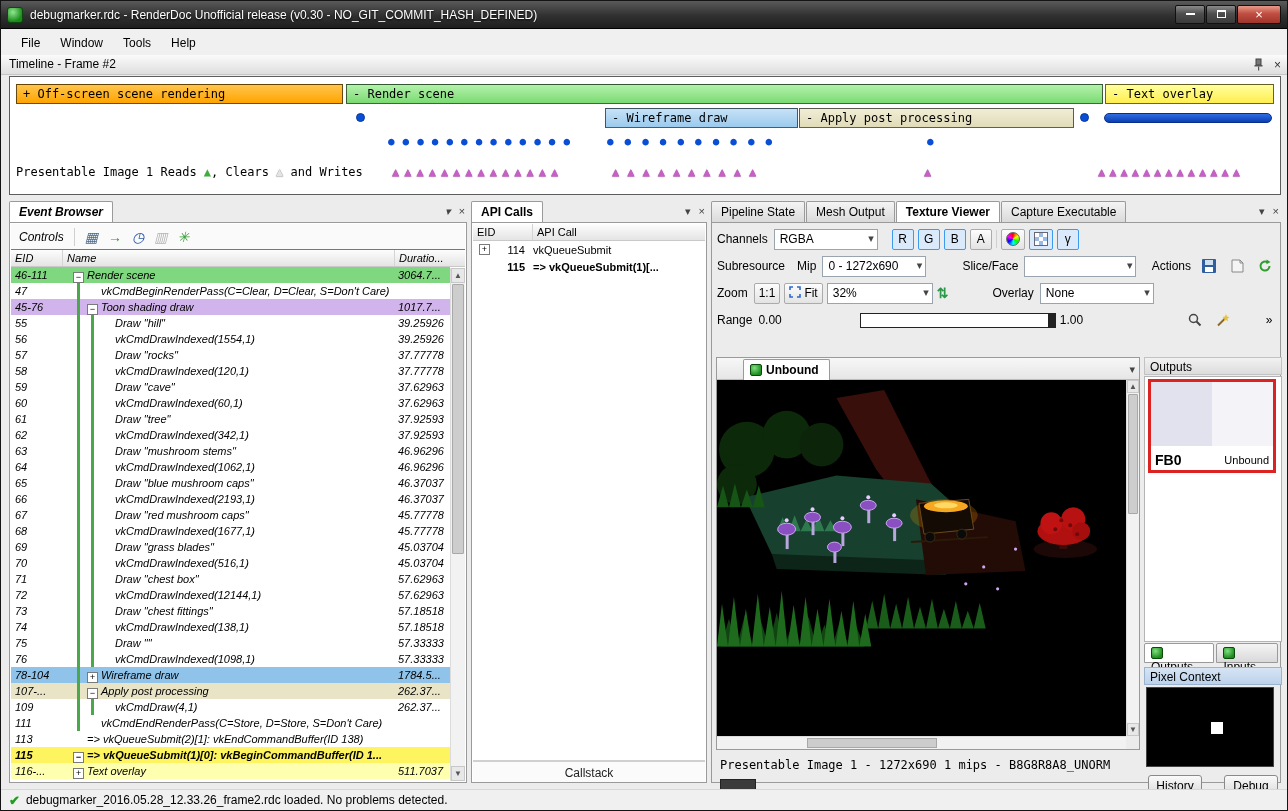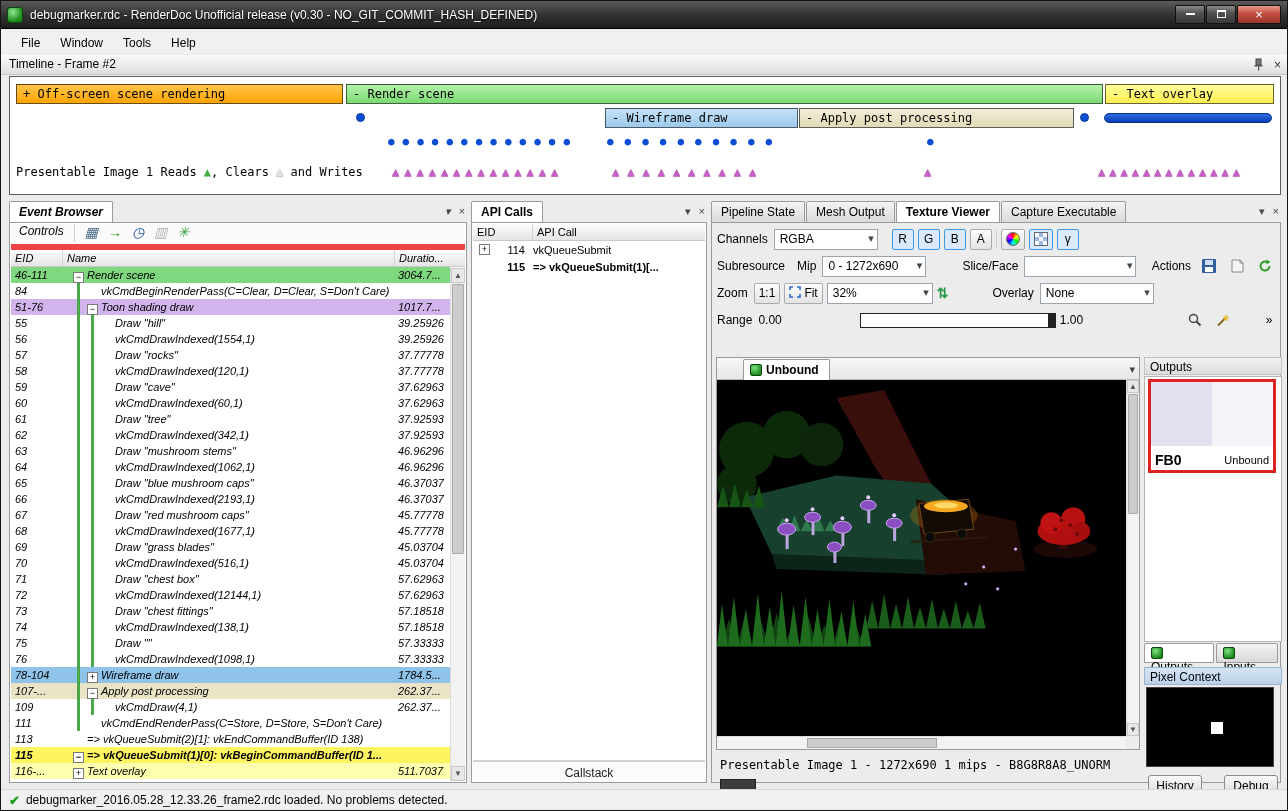--- a/index.html
+++ b/index.html
@@ -70,21 +70,21 @@
          border:1px solid #9a9a9a; border-bottom:none; font-size:12px;
          background:linear-gradient(#f4f4f4,#d9d9d9); border-radius:2px 2px 0 0; }
   .tab.active { background:#fff; font-weight:bold; }
   .strip-icons { position:absolute; right:2px; top:4px; display:flex; gap:8px; color:#444; font-size:11px; }
   .panel-content { position:absolute; top:21px; left:0; right:0; bottom:0;
                    background:#fff; border:1px solid #9a9a9a; }
 
   
   .eb-panel { left:8px; width:458px;font-style:italic; }
   .eb-toolbar { position:absolute; top:1px; left:1px; right:1px; height:26px; background:#fafafa;
-                border-bottom:6px solid #ef4444; display:flex; align-items:flex-start; padding-left:8px; gap:10px; }
+                border-bottom:1px solid #ef4444; display:flex; align-items:center; padding-left:8px; gap:10px; }
   .eb-toolbar .lbl { font-size:12px; }
   .tb-sep { width:1px; height:18px; background:#cfcfcf; }
   .tb-ic { font-size:14px; line-height:16px; }
   .ic-browse { color:#4a6a8a; } .ic-goto { color:#2a9a2a; font-weight:bold; }
   .ic-clock { color:#2a5aa8; } .ic-stats { color:#b4b4b4; } .ic-star { color:#3aa03a; }
 
   .grid-header { position:absolute; left:1px; right:1px; height:17px; display:flex;
                  background:linear-gradient(#fdfdfd,#e4e4e4); border-bottom:1px solid #c9c9c9;
                  font-size:11px; }
   .eb-header { top:27px; }
@@ -303,27 +303,27 @@
       </div>
       <div class="eb-rows">
 
           <div class="eb-row ind-0 hl-green">
             <span class="eb-cell-eid">46-111</span>
             <span class="eb-cell-name"><span class="exp exp-minus"></span><span>Render scene</span></span>
             <span class="eb-cell-dur">3064.7...</span>
           </div>
 
           <div class="eb-row ind-1">
-            <span class="eb-cell-eid">84</span>
+            <span class="eb-cell-eid">47</span>
             <span class="eb-cell-name"><span class="exp exp-none"></span><span>vkCmdBeginRenderPass(C=Clear, D=Clear, S=Don't Care)</span></span>
             <span class="eb-cell-dur"></span>
           </div>
 
           <div class="eb-row ind-1 hl-purple">
-            <span class="eb-cell-eid">51-76</span>
+            <span class="eb-cell-eid">45-76</span>
             <span class="eb-cell-name"><span class="exp exp-minus"></span><span>Toon shading draw</span></span>
             <span class="eb-cell-dur">1017.7...</span>
           </div>
 
           <div class="eb-row ind-2">
             <span class="eb-cell-eid">55</span>
             <span class="eb-cell-name"><span class="exp exp-none"></span><span>Draw "hill"</span></span>
             <span class="eb-cell-dur">39.25926</span>
           </div>
 

